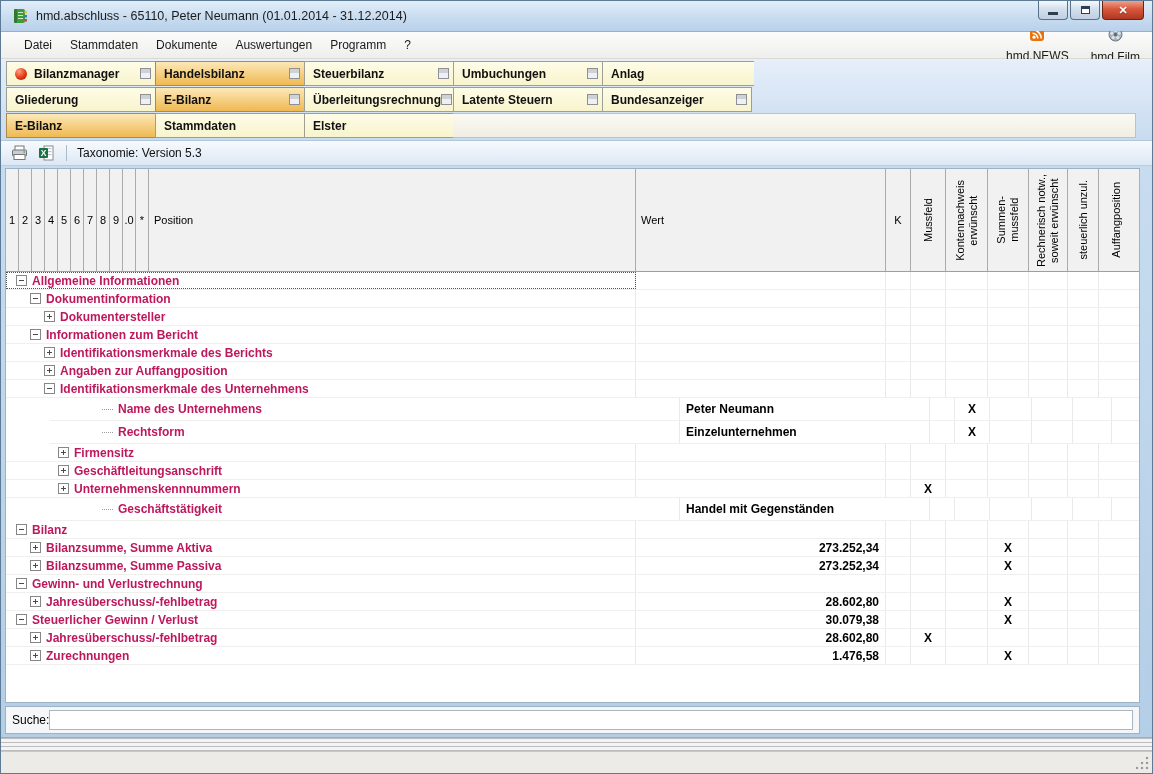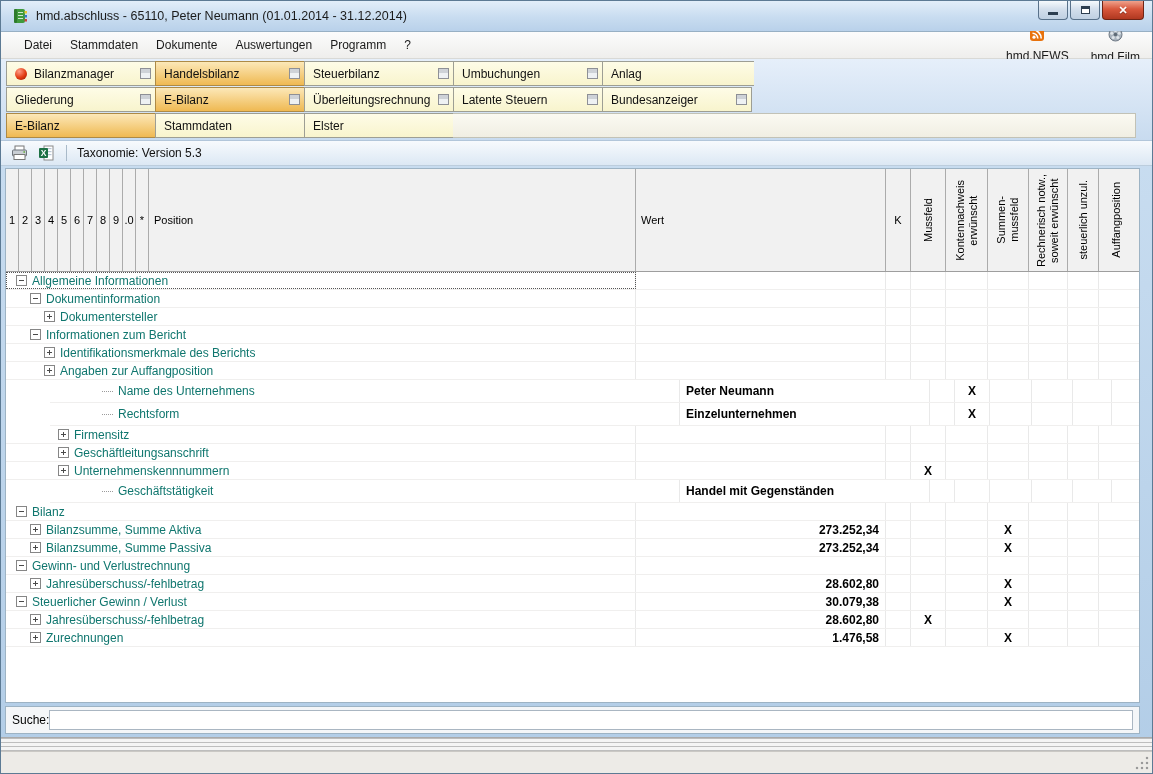--- a/index.html
+++ b/index.html
@@ -23,21 +23,21 @@
 
   
   .menubar { height:26px; flex:none; display:flex; align-items:center; padding:0 10px 0 14px;
              background:linear-gradient(#fcfcfc,#efeeec); border-top:1px solid #98b0c4; border-bottom:1px solid #d9d9d6; font-size:12px; color:#1a1a1a; }
   .menu-item { padding:4px 9px; white-space:nowrap; }
   .menu-right { margin-left:auto; display:flex; align-items:center; gap:18px; }
   .menu-right .menu-item { display:flex; align-items:center; gap:5px; padding:3px 2px;flex-direction:column; }
 
   
   .tabsarea { flex:none; padding:2px 0 1px 5px; background:linear-gradient(#e6effa,#c8dbef); border-bottom:1px solid #b2c6da; }
-  .tabrow { display:flex; height:25px; margin-bottom:1px; }
+  .tabrow { display:flex; height:25px; margin-bottom:1px;font-weight:bold; }
   .tab { width:150px; flex:none; box-sizing:border-box; border:1px solid #9d9e94; margin-right:-1px;
          background:linear-gradient(#fefce7,#f8f4cd); display:flex; align-items:center; padding:0 4px 0 8px;
          font-size:12px; color:#111; white-space:nowrap; overflow:hidden; }
   .tab.active { background:linear-gradient(#fce8b8,#efb952); border-color:#ad8a46; }
   .tab.clip { width:152px; border-right:none; }
   .corner-ic { margin-left:auto; width:11px; height:11px; flex:none; box-sizing:border-box;
                border:1px solid #8e9096; background:linear-gradient(#ced2d7 45%,#eef1f3 45%); }
   .ball { width:12px; height:12px; flex:none; border-radius:50%; margin-right:7px;
           background:radial-gradient(circle at 35% 28%, #ff9d86, #e23c12 55%, #8f1400); }
   .row3-filler { flex:1; box-sizing:border-box; border:1px solid #c2c2b6; border-left:none; margin-right:16px;
@@ -67,21 +67,21 @@
   .trow { display:flex; height:18px; box-sizing:border-box; border-bottom:1px solid #f0efee; }
   .trow.tall { height:23px;margin-left:44px; }
   .cell { box-sizing:border-box; border-right:1px solid #e9e9e9; display:flex; align-items:center; overflow:hidden; }
   .c-pos { width:630px; flex:none; }
   .c-wert { width:250px; flex:none; padding:0 6px; font-weight:bold; font-size:12px; white-space:nowrap; }
   .c-wert.num { justify-content:flex-end; }
   .c-k { width:25px; flex:none; } .c-m { width:35px; flex:none; } .c-kn { width:42px; flex:none; }
   .c-s { width:41px; flex:none; } .c-r { width:39px; flex:none; } .c-st { width:31px; flex:none; }
   .c-a { width:34px; flex:none; border-right:none; }
   .flag { justify-content:center; font-weight:bold; font-size:12px; }
-  .tlabel { font-weight:normal; font-size:12px; white-space:nowrap; color:#0f766e; }
+  .tlabel { font-weight:bold; font-size:12px; white-space:nowrap; color:#be185d; }
   .trow.selected .c-pos { outline:1px dotted #555; outline-offset:-1px; }
 
   .nbox { width:11px; height:11px; flex:none; box-sizing:border-box; border:1px solid #868686; background:#fff;
           position:relative; margin-right:5px; }
   .nbox::before { content:""; position:absolute; left:2px; top:4px; width:5px; height:1px; background:#4a4a4a; }
   .nbox.plus::after { content:""; position:absolute; left:4px; top:2px; width:1px; height:5px; background:#4a4a4a; }
   .leafdash { width:11px; flex:none; border-top:1px dotted #9b9b9b; margin-right:5px; }
 
   
   .searchpanel { flex:none; height:28px; margin:3px 12px 0 4px; box-sizing:border-box; border:1px solid #9db3c4;
@@ -363,20 +363,34 @@
           </div>
           <div class="cell c-wert"></div>
           <div class="cell flag c-k"></div>
           <div class="cell flag c-m"></div>
           <div class="cell flag c-kn"></div>
           <div class="cell flag c-s"></div>
           <div class="cell flag c-r"></div>
           <div class="cell flag c-st"></div>
           <div class="cell flag c-a"></div>
         </div>
+        <div class="trow">
+          <div class="cell c-pos" style="padding-left: 38px;">
+            <span class="nbox minus"></span>
+            <span class="tlabel">Identifikationsmerkmale des Unternehmens</span>
+          </div>
+          <div class="cell c-wert"></div>
+          <div class="cell flag c-k"></div>
+          <div class="cell flag c-m"></div>
+          <div class="cell flag c-kn"></div>
+          <div class="cell flag c-s"></div>
+          <div class="cell flag c-r"></div>
+          <div class="cell flag c-st"></div>
+          <div class="cell flag c-a"></div>
+        </div>
         <div class="trow tall">
           <div class="cell c-pos" style="padding-left: 52px;">
             <span class="leafdash"></span>
             <span class="tlabel">Name des Unternehmens</span>
           </div>
           <div class="cell c-wert">Peter Neumann</div>
           <div class="cell flag c-k"></div>
           <div class="cell flag c-m">X</div>
           <div class="cell flag c-kn"></div>
           <div class="cell flag c-s"></div>

